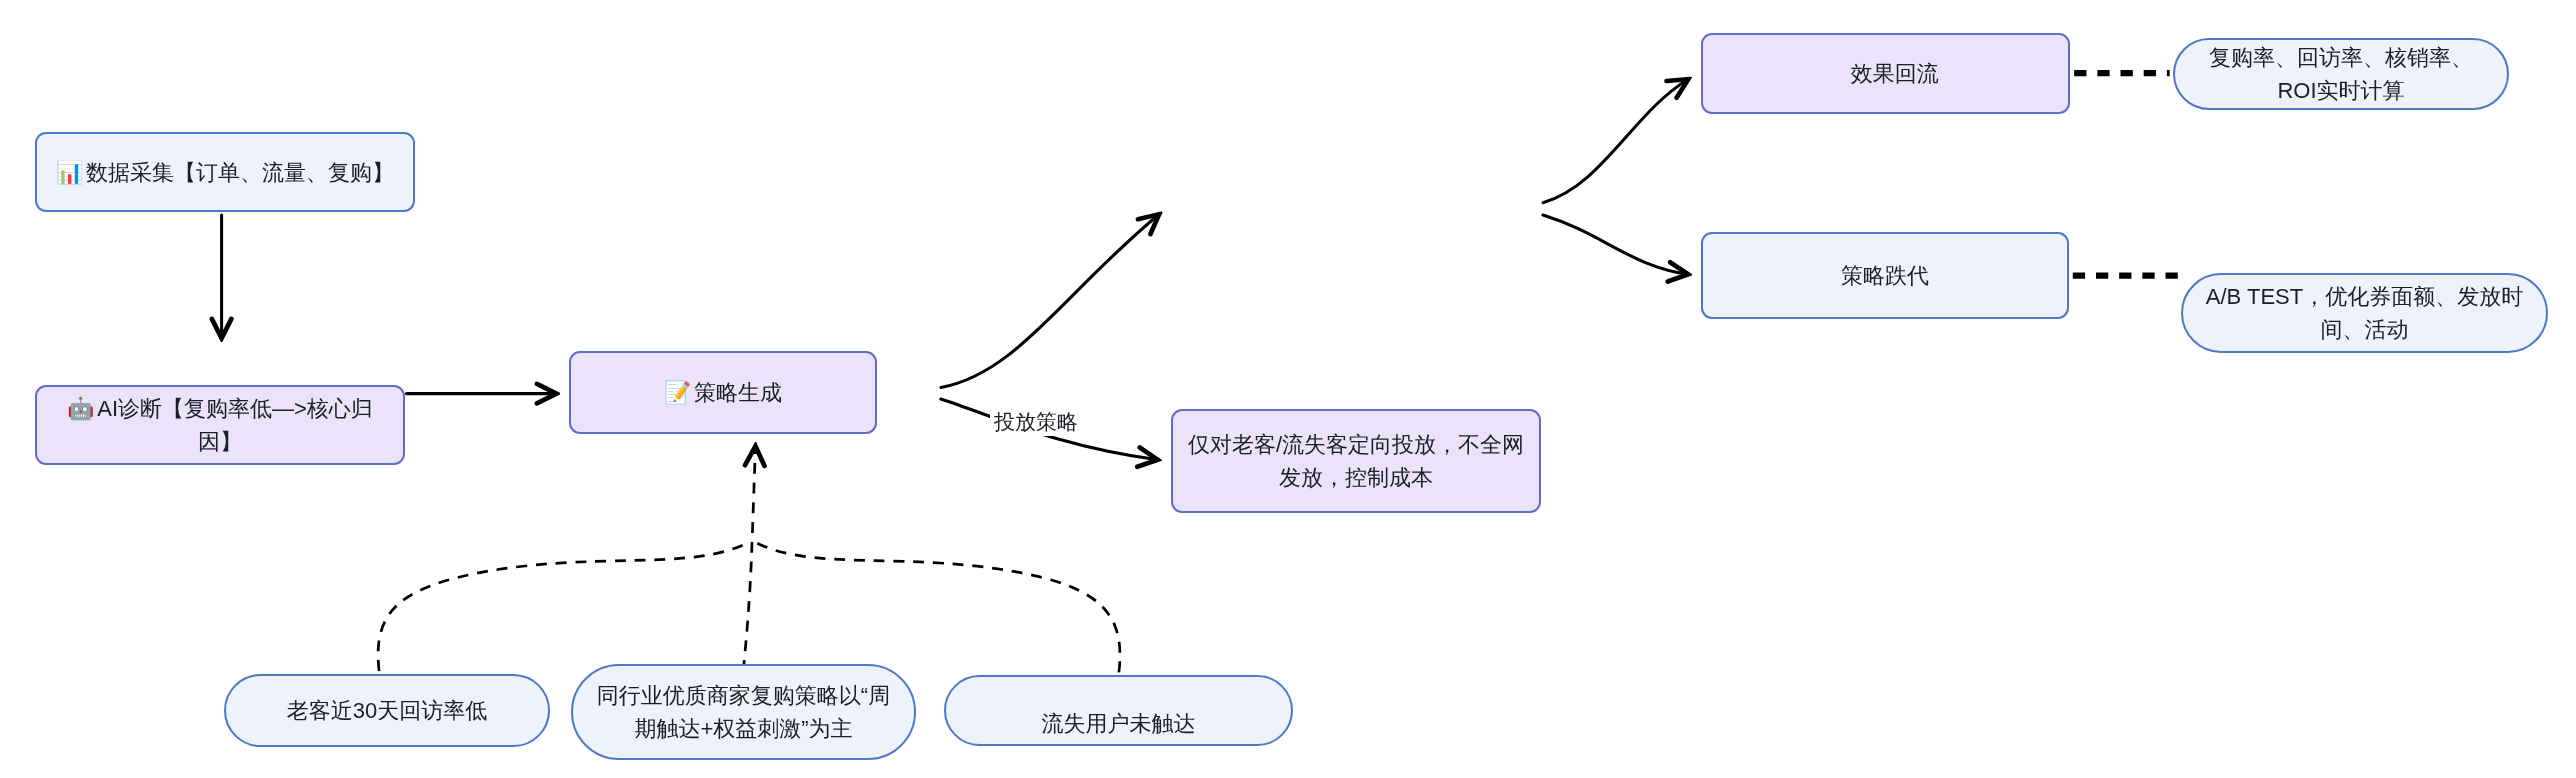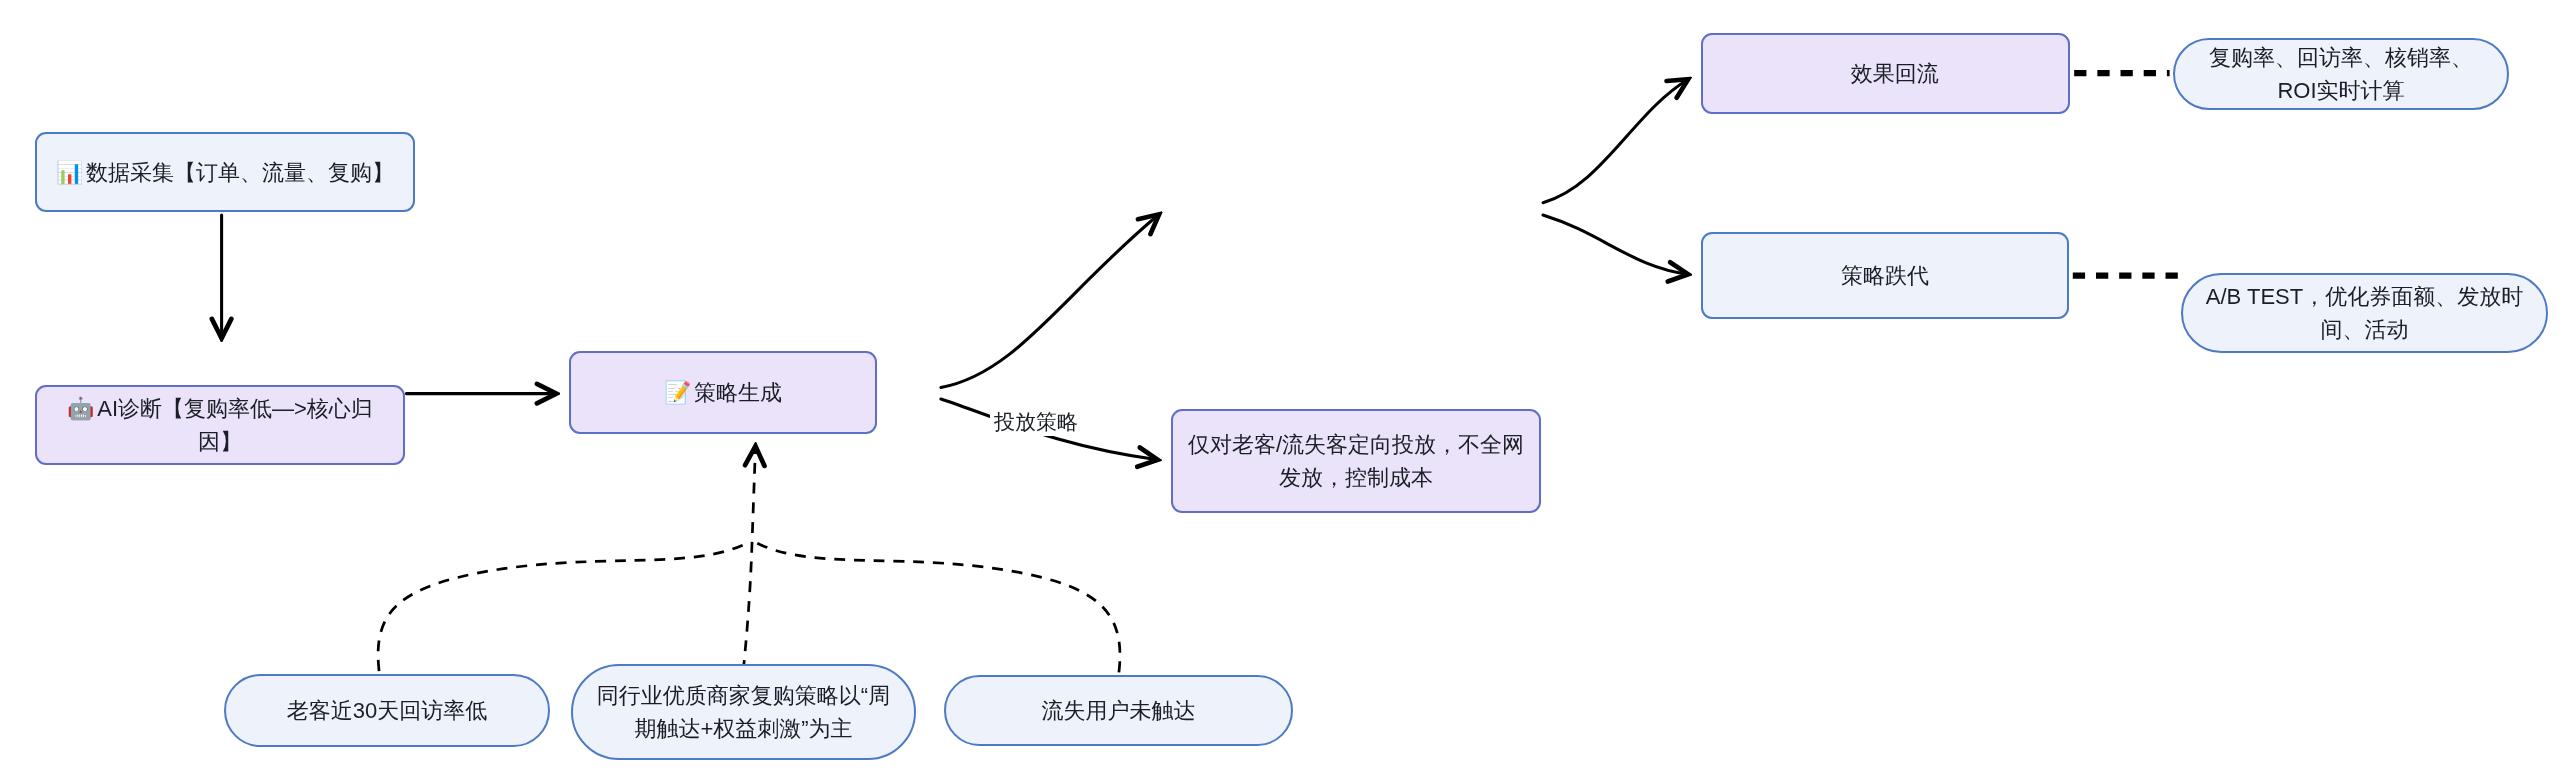--- a/index.html
+++ b/index.html
@@ -125,20 +125,20 @@
   </div>
 
   <div class="node blue pill" style="left:224px; top:674px; width:326px; height:73px;">
     <span>老客近30天回访率低</span>
   </div>
 
   <div class="node blue pill" style="left:571px; top:664px; width:345px; height:96px; padding:4.1px 19px;">
     <span>同行业优质商家复购策略以“周期触达+权益刺激”为主</span>
   </div>
 
-  <div class="node blue pill" style="left:944px; top:675px; width:349px; height:71px;">
+  <div class="node blue pill" style="left:944px; top:675px; width:349px; height:71px;align-items:flex-end;">
     <span>流失用户未触达</span>
   </div>
 
   <div class="edge-label" style="left:990px; top:408px;">投放策略</div>
 
 </div>
 
 
 </body></html>

